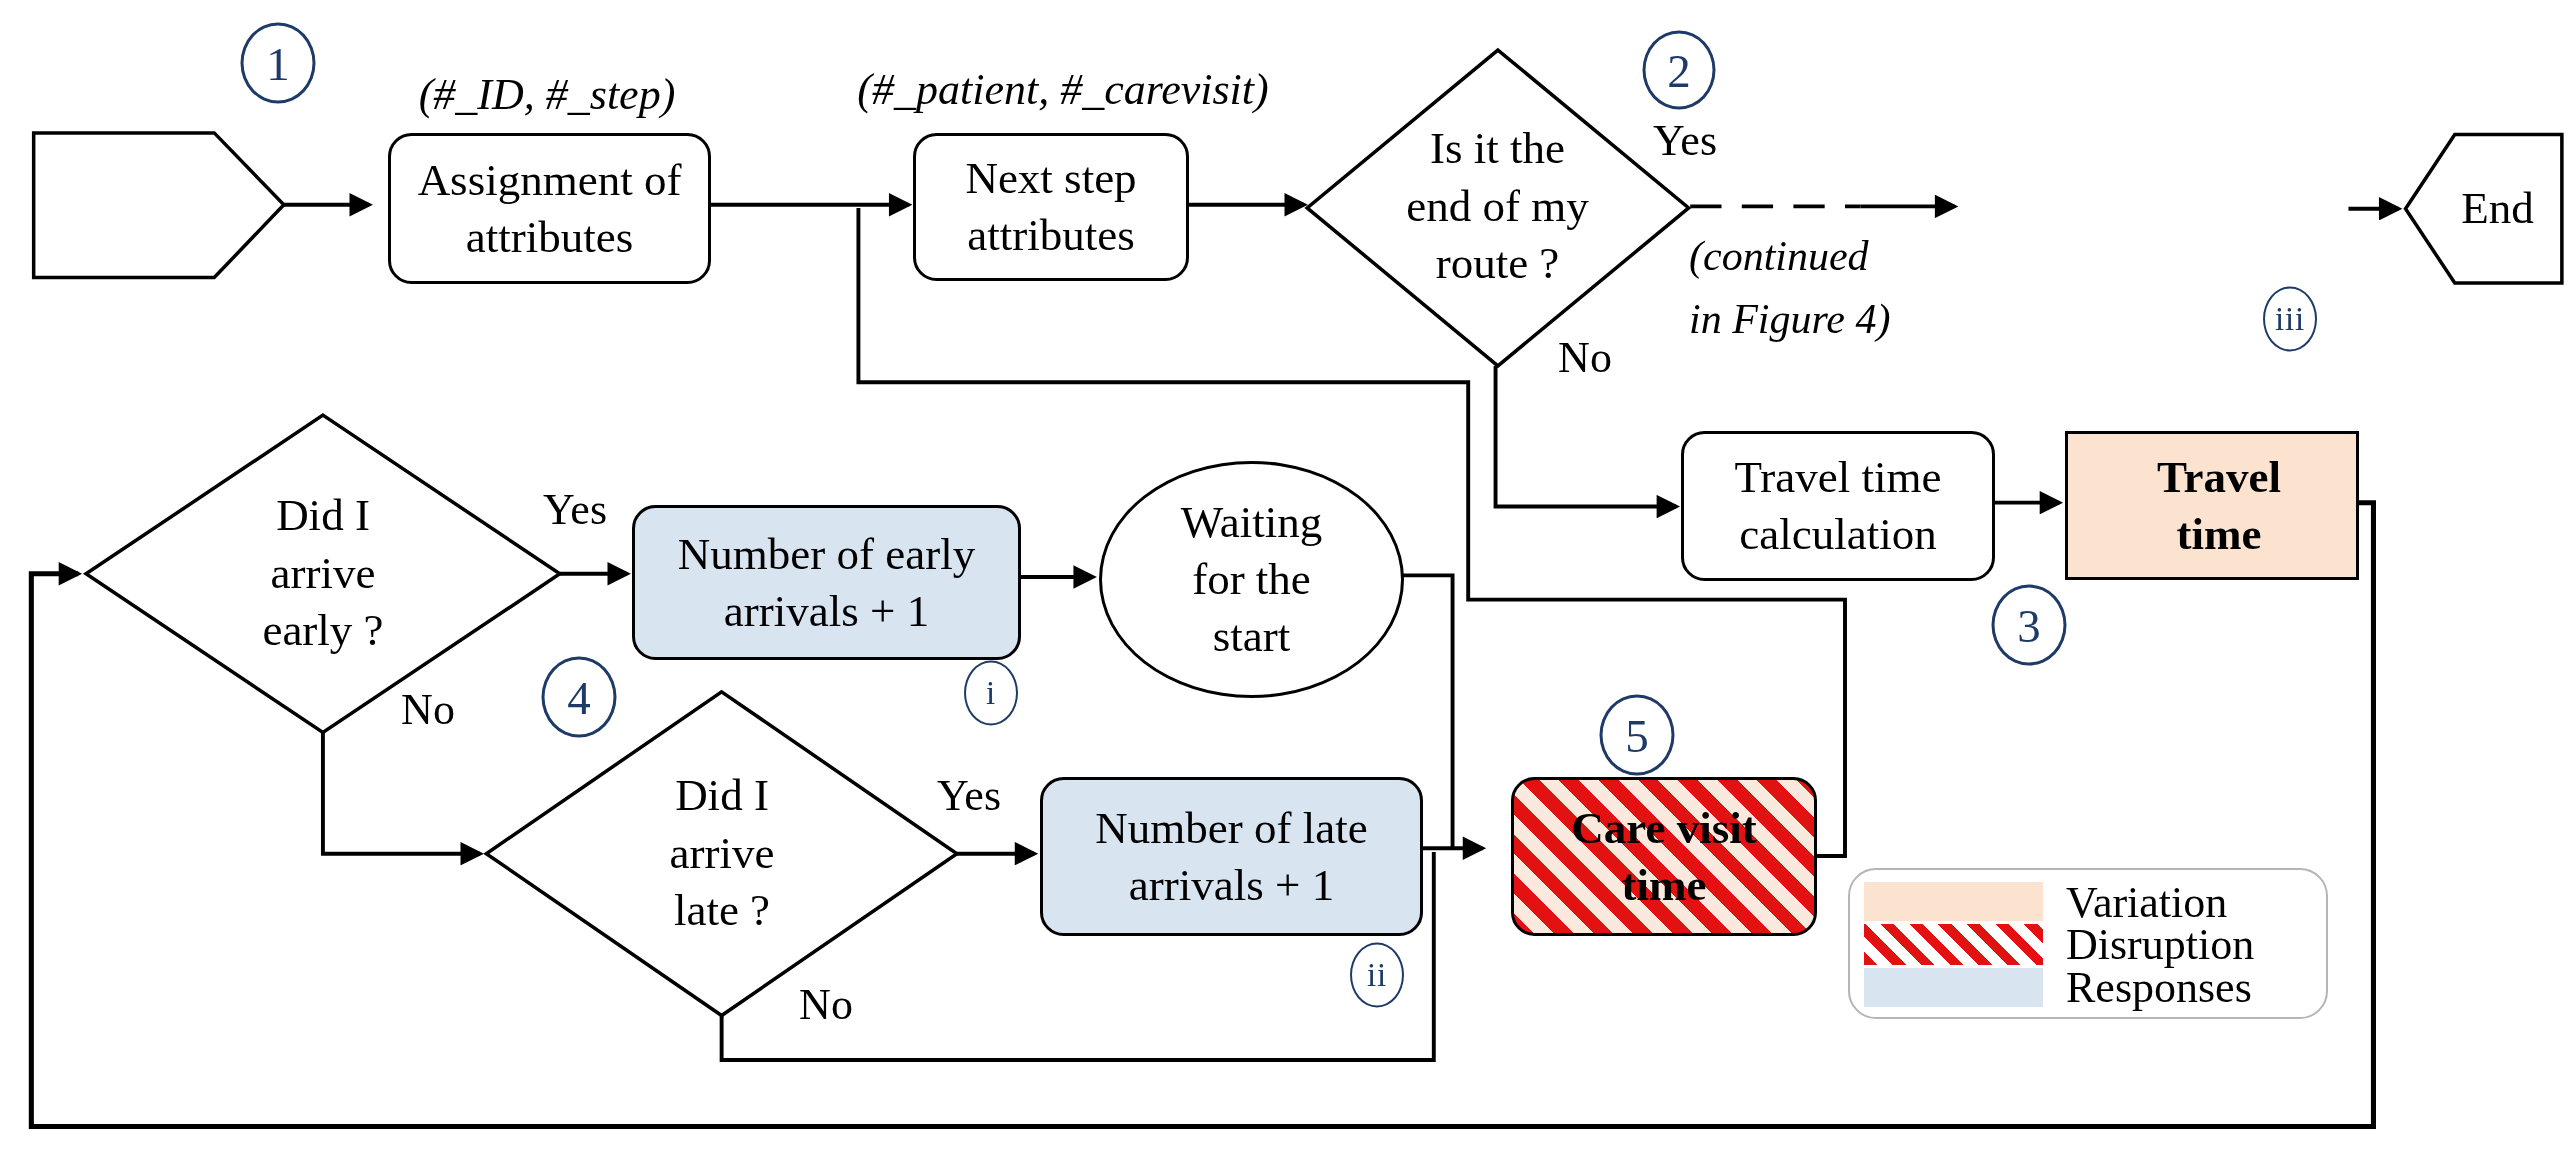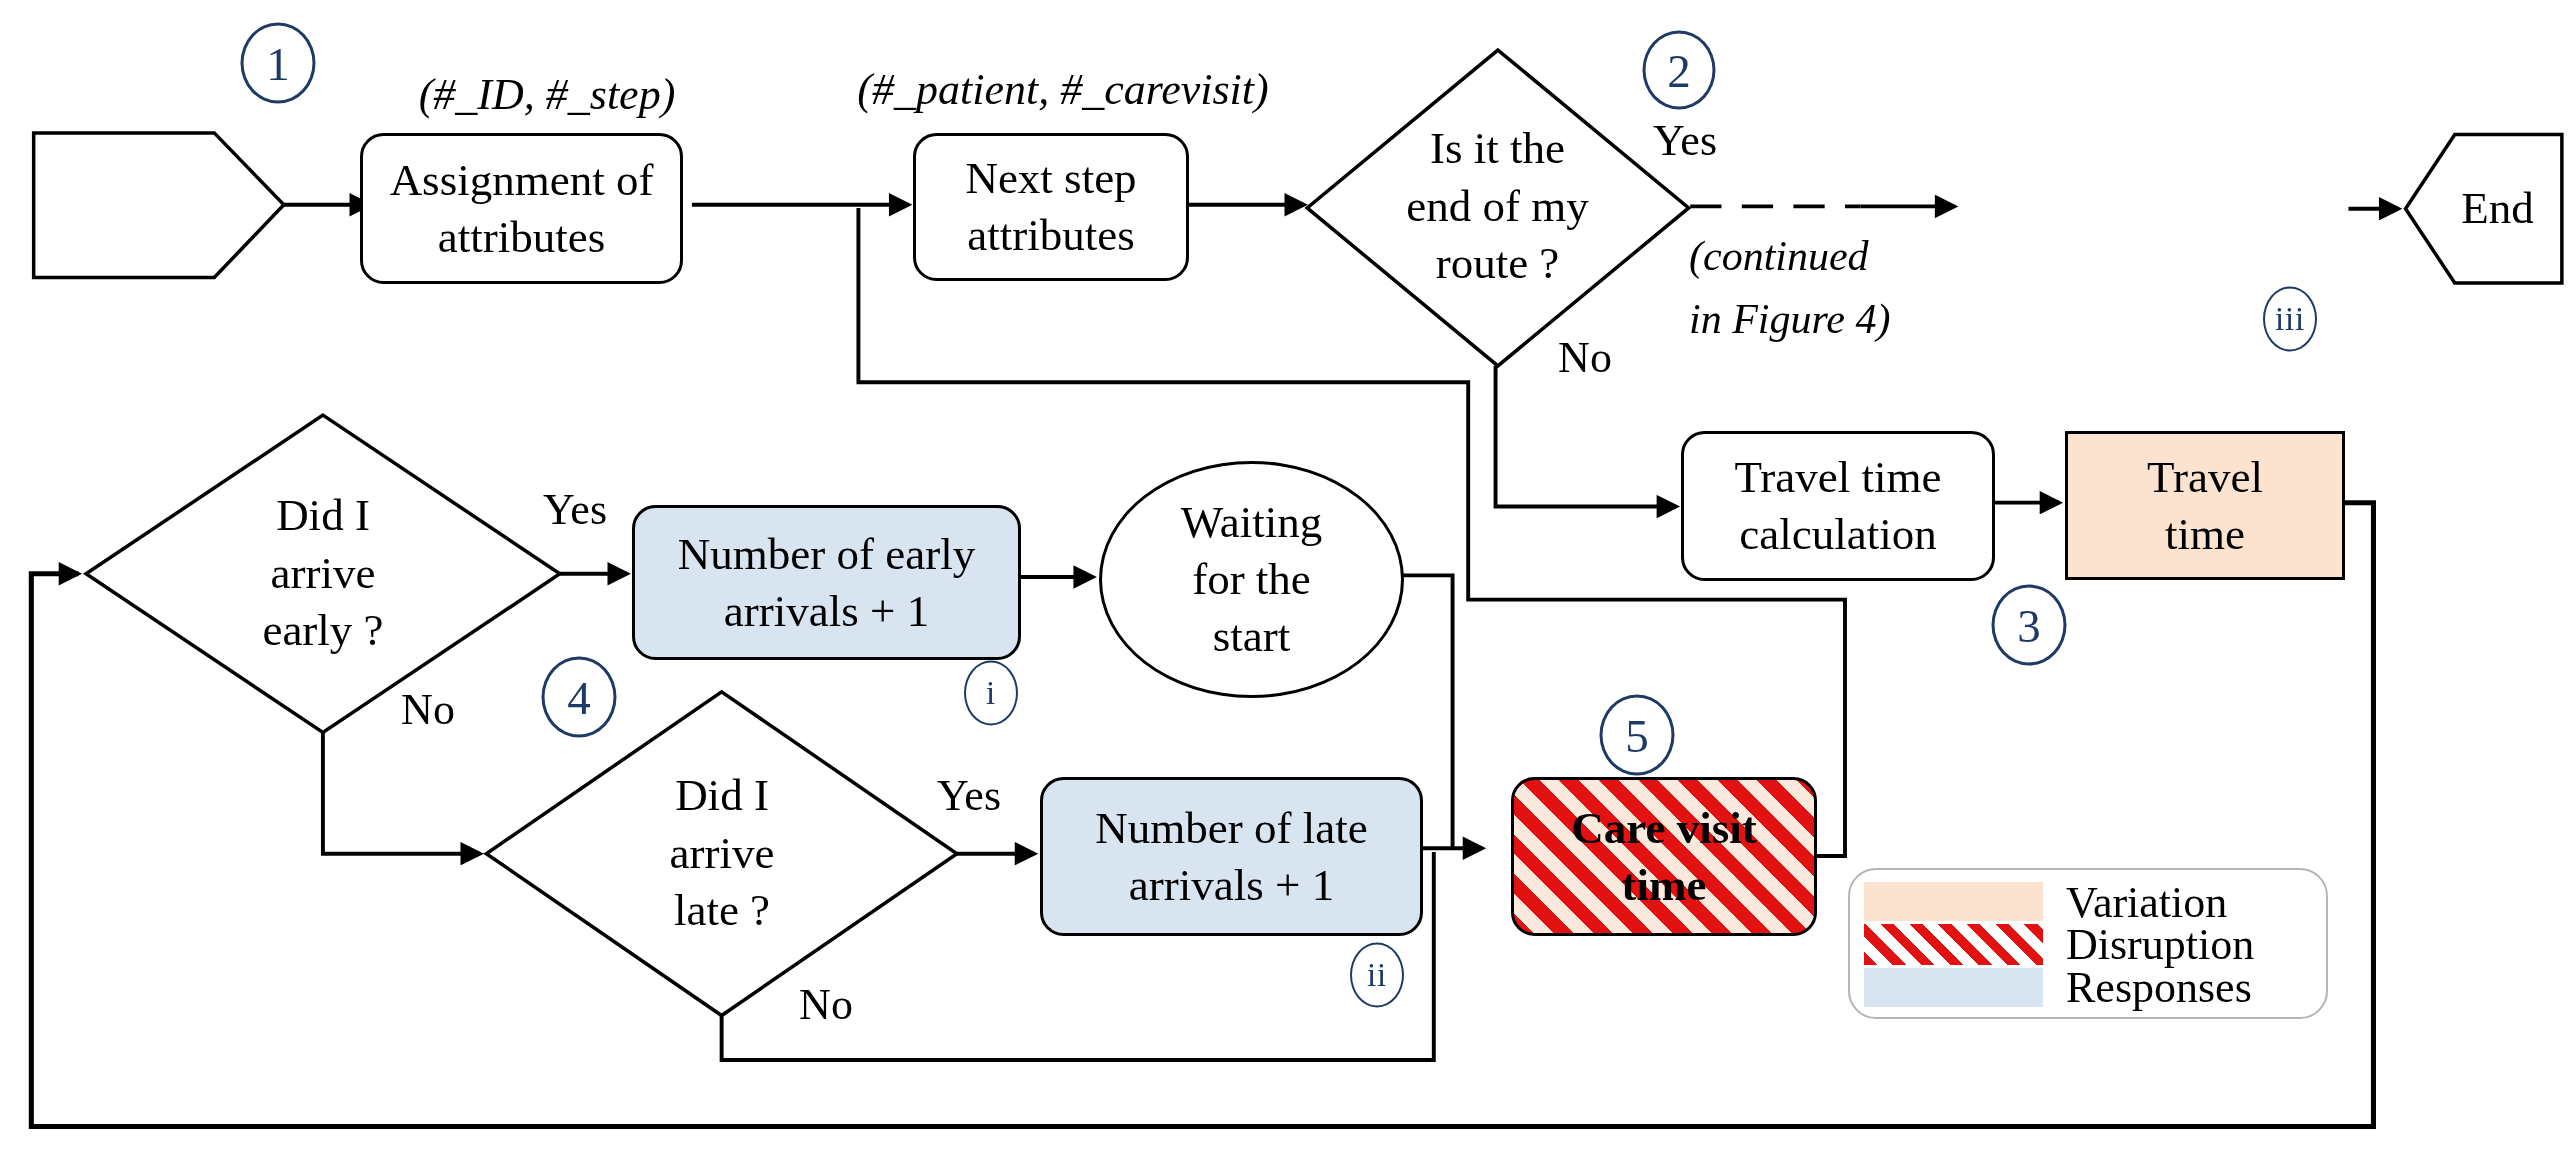--- a/index.html
+++ b/index.html
@@ -12,21 +12,21 @@
   #wires .thick{stroke-width:6.5px;}
   #wires .dash{stroke-dasharray:40 26;}
   #wires .shape{fill:#ffffff;stroke:var(--line,#000);stroke-width:4.5px;}
   .box{
     position:absolute;z-index:2;display:flex;align-items:center;justify-content:center;
     background:#fff;border:3.1px solid #000;border-radius:23.5px;text-align:center;
     font-size:45px;line-height:1.26;
   }
   .box.square{border-radius:0;border-width:3.9px;}
   .box.blue{background:var(--response-fill,#d9e4f1);}
-  .box.peach{background:var(--variation-fill,#fbe3d0);font-weight:normal;}
+  .box.peach{background:var(--variation-fill,#fbe3d0);font-weight:bold;padding-left:14px;}
   .box.hatch{
     background:repeating-linear-gradient(45deg,
       var(--disruption-red,#e21212) 0px, var(--disruption-red,#e21212) 14px,
       #fbe9dd 14px, #fbe9dd 28px);
     font-weight:bold;
   }
   .box .inner{display:block;}
   .ellipse{border-radius:50%;}
   .txt{
     position:absolute;z-index:3;text-align:center;font-size:45px;line-height:1.26;
@@ -98,21 +98,21 @@
   <div class="dtxt" style="left:2433px;top:138px;width:129px;height:141px;">
       <span class="inner">End</span>
     </div>
   <div class="dtxt" style="left:237px;top:472px;width:172px;height:203px;">
       <span class="inner">Did I arrive early ?</span>
     </div>
   <div class="dtxt" style="left:640px;top:752px;width:164px;height:203px;">
       <span class="inner">Did I arrive late ?</span>
     </div>
 
-  <div class="box" style="left:360px;top:133px;width:317px;height:145px;">
+  <div class="box" style="left:388px;top:133px;width:317px;height:145px;">
       <span class="inner" style="width:266px;">Assignment of attributes</span>
     </div>
   <div class="box" style="left:913px;top:133px;width:270px;height:142px;">
       <span class="inner" style="width:219px;">Next step attributes</span>
     </div>
   <div class="box" style="left:1681px;top:431px;width:308px;height:144px;text-align:center;">
       <span class="inner" style="width:266px;">Travel time calculation</span>
     </div>
   <div class="box peach square" style="left:2065px;top:431px;width:274px;height:143px;">
       <span class="inner" style="width:156px;">Travel time</span>

